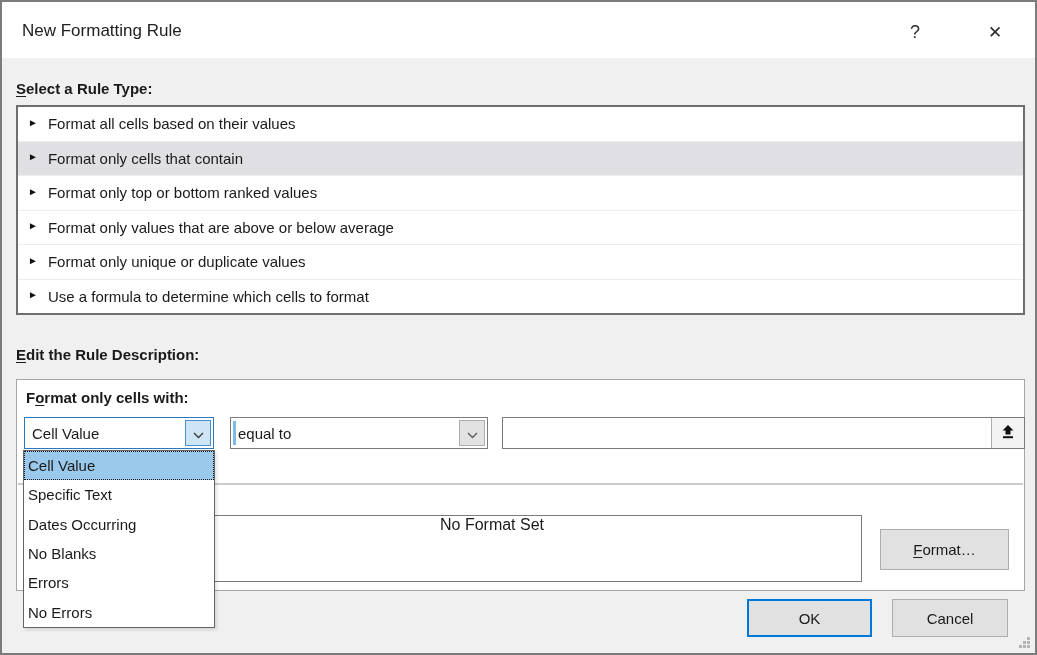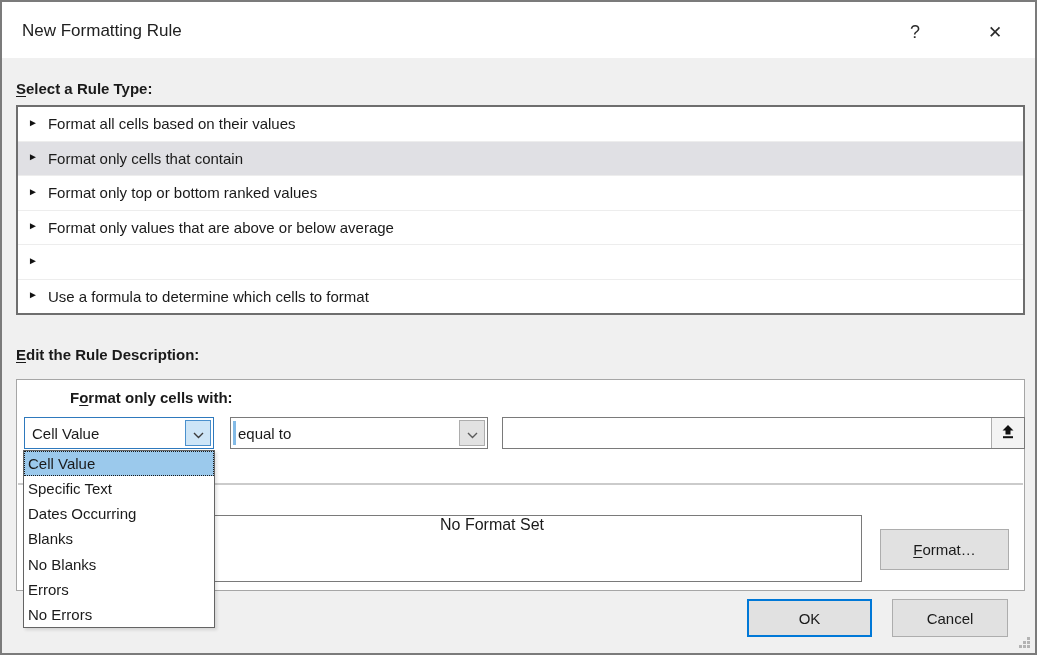--- a/index.html
+++ b/index.html
@@ -26,21 +26,21 @@
   .rule-list{position:absolute;left:14px;top:103px;width:1009px;height:210px;
     background:#fff;border:2px solid #6e6e6e;display:flex;flex-direction:column;}
   .rule-row{flex:1;display:flex;align-items:center;padding-left:10px;gap:10px;
     font-size:15px;border-bottom:1px solid #ededed;background:#fff;}
   .rule-row:last-child{border-bottom:none;}
   .rule-row.selected{background:#e0e0e4;}
   .marker{font-size:10px;color:#111;line-height:1;transform:translateY(-1px);}
   
   .desc-panel{position:absolute;left:14px;top:377px;width:1009px;height:212px;
     background:#fff;border:1px solid #a6a6a6;}
-  .cond-label{position:absolute;left:9px;top:9px;font-size:15px;font-weight:700;white-space:nowrap;margin-left:44px;}
+  .cond-label{position:absolute;left:9px;top:9px;font-size:15px;font-weight:700;white-space:nowrap;}
   .combo{position:absolute;top:37px;height:32px;background:#fff;border:1px solid #7a7a7a;font-size:15px;}
   .combo .val{position:absolute;left:7px;top:50%;transform:translateY(-50%);white-space:nowrap;}
   .combo .btn{position:absolute;top:2px;bottom:2px;right:2px;width:26px;background:#e2e2e2;
     border:1px solid #adadad;display:flex;align-items:center;justify-content:center;}
   .combo1{left:7px;width:190px;border-color:#2e79bd;}
   .combo1 .btn{background:#cde5f7;border-color:#4a90cd;}
   .combo2{left:213px;width:258px;text-align:center;}
   .caret-bar{position:absolute;left:2px;top:3px;bottom:3px;width:3px;background:#82bae6;}
   .input-wrap{position:absolute;left:485px;top:37px;width:523px;height:32px;
     border:1px solid #7a7a7a;background:#fff;display:flex;}
@@ -94,20 +94,21 @@
     <div class="rule-row">
       <span class="marker">►</span>
       <span>Format only top or bottom ranked values</span>
     </div>
     <div class="rule-row">
       <span class="marker">►</span>
       <span>Format only values that are above or below average</span>
     </div>
     <div class="rule-row">
       <span class="marker">►</span>
+      <span>Format only unique or duplicate values</span>
     </div>
     <div class="rule-row">
       <span class="marker">►</span>
       <span>Use a formula to determine which cells to format</span>
     </div>
   </div>
 
   <div class="sec-label lbl-edit"><span class="accel">E</span><span>dit the Rule Description:</span></div>
 
   <div class="desc-panel">
@@ -157,21 +158,20 @@
     <button class="btn format-btn">
         <span class="accel">F</span>
         <span>ormat…</span>
       </button>
   </div>
 
   <div class="dropdown">
     <div class="dd-item highlight">Cell Value</div>
     <div class="dd-item">Specific Text</div>
     <div class="dd-item">Dates Occurring</div>
-    <div class="dd-item">Blanks</div>
     <div class="dd-item">No Blanks</div>
     <div class="dd-item">Errors</div>
     <div class="dd-item">No Errors</div>
   </div>
 
   <button class="btn ok-btn">OK</button>
   <button class="btn cancel-btn">Cancel</button>
 
   <div class="grip">
       <div class="grip-dot"></div>

